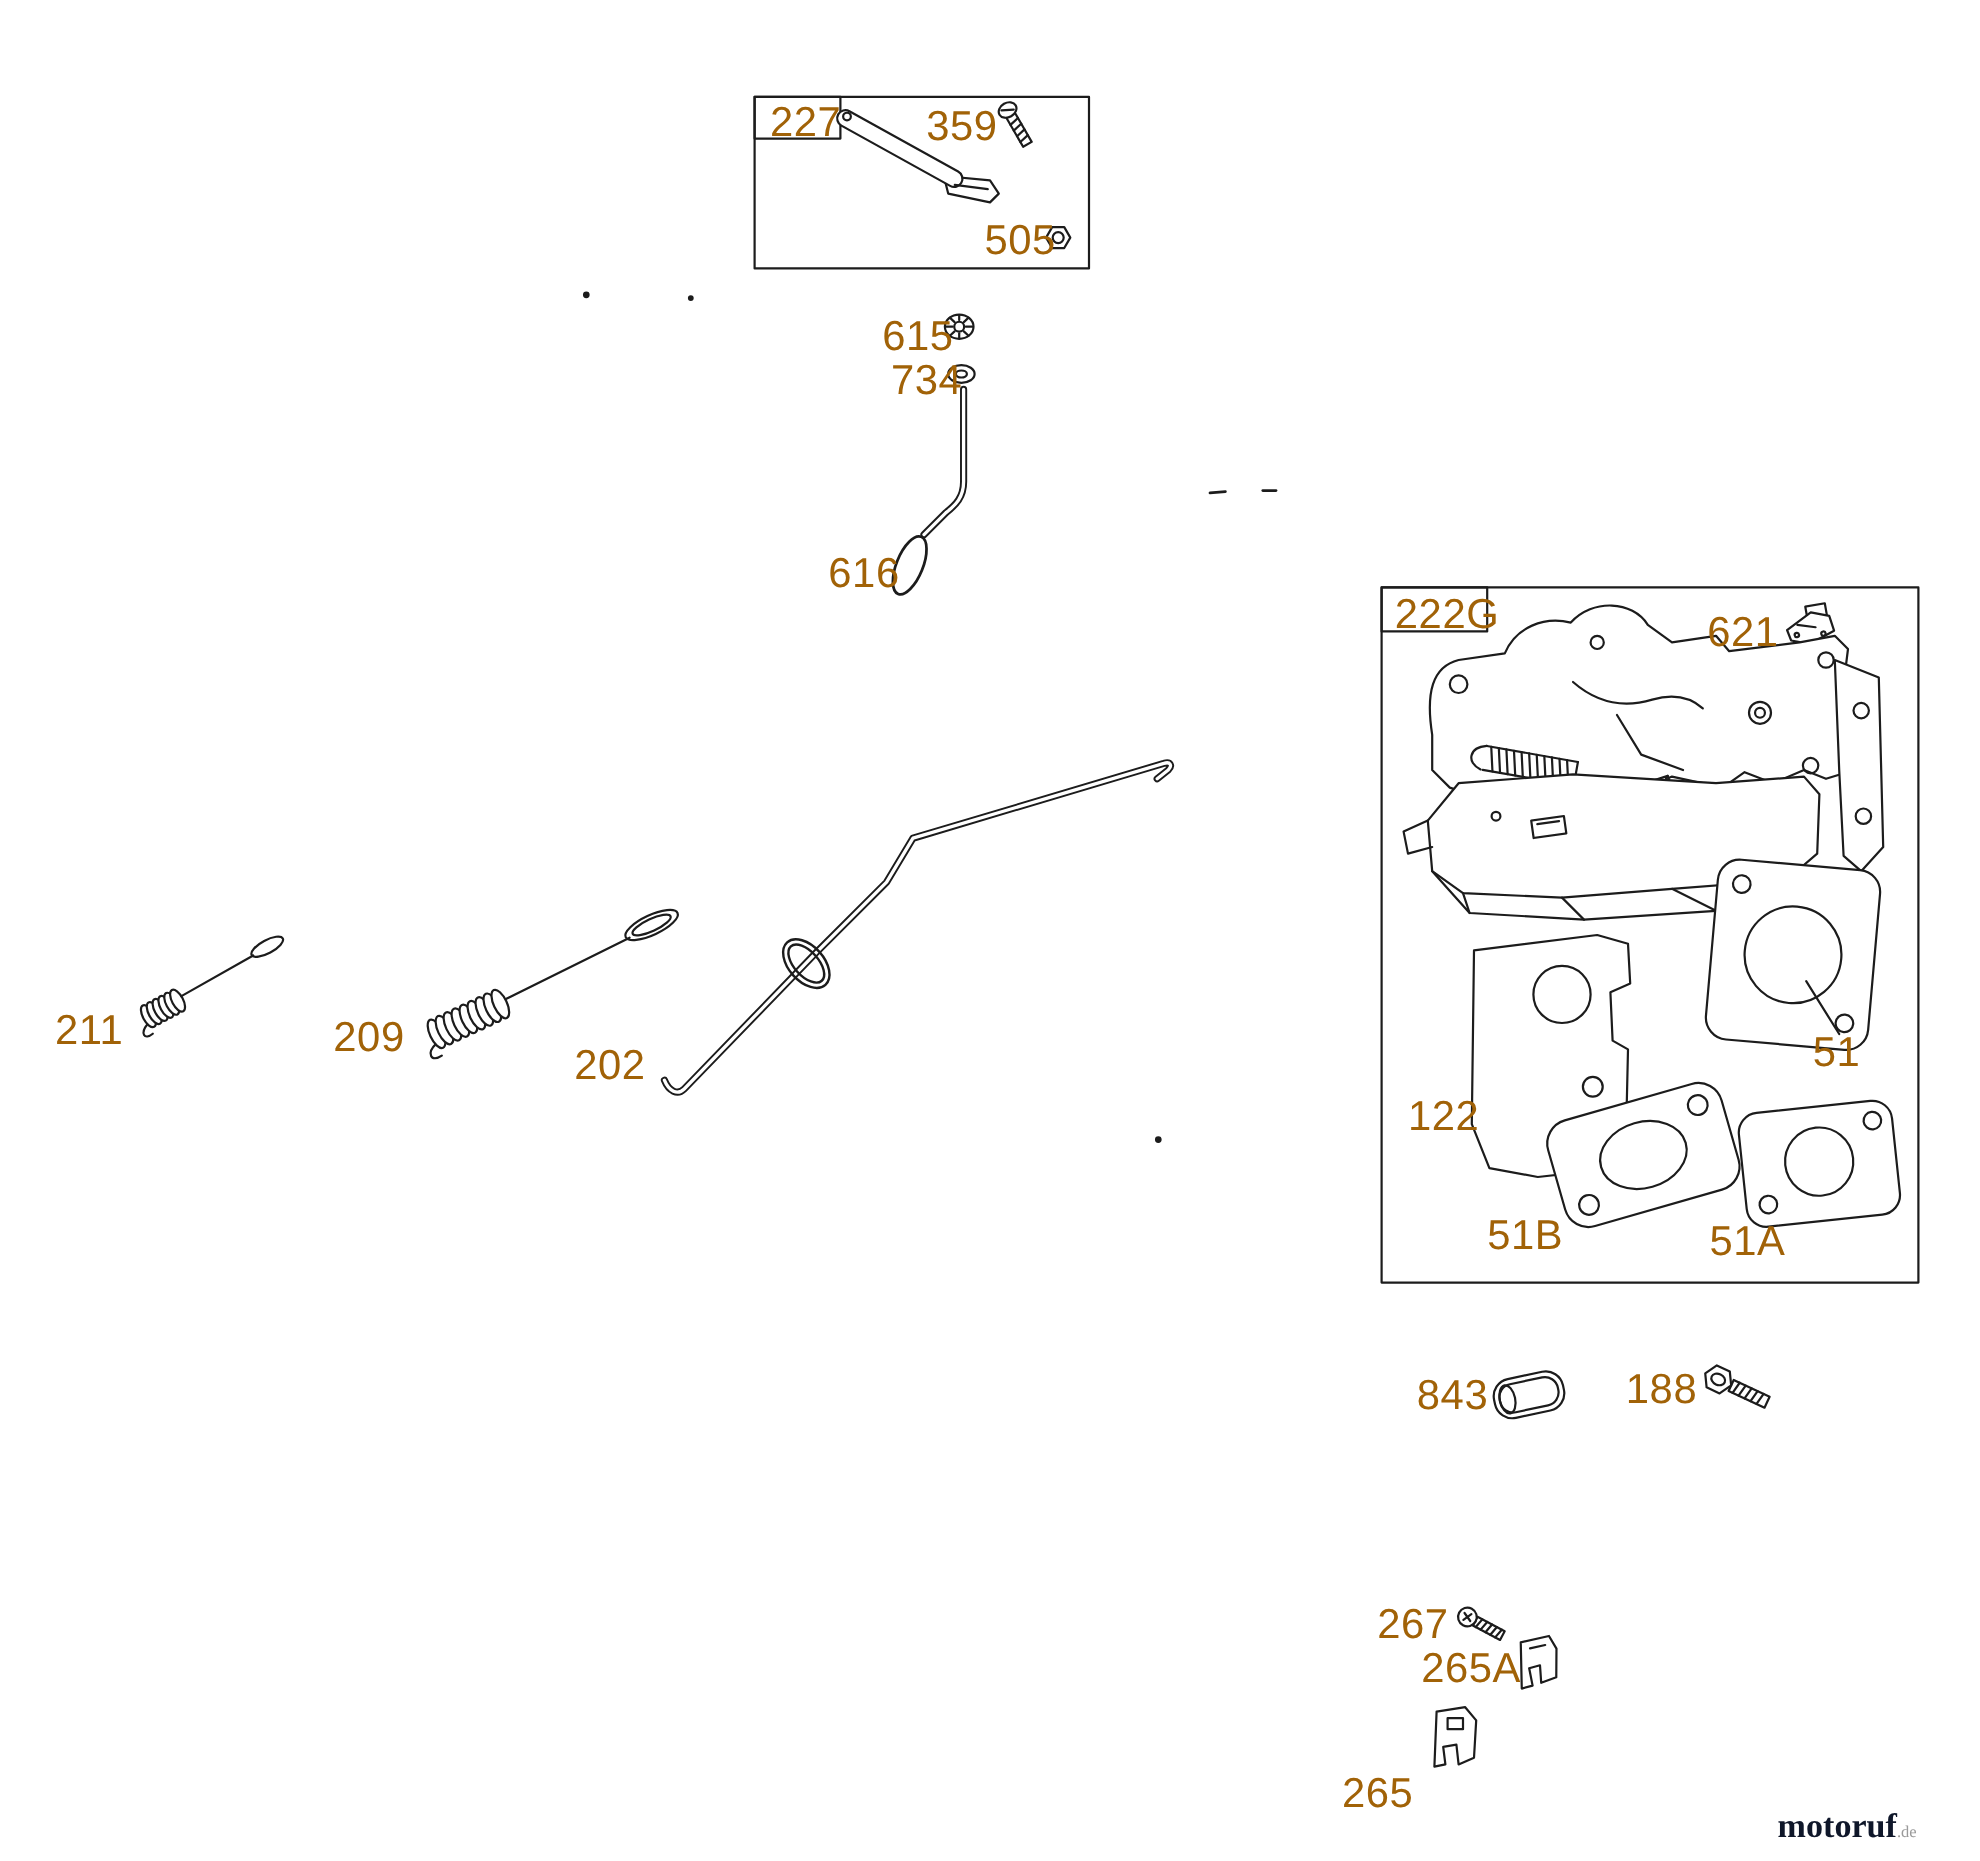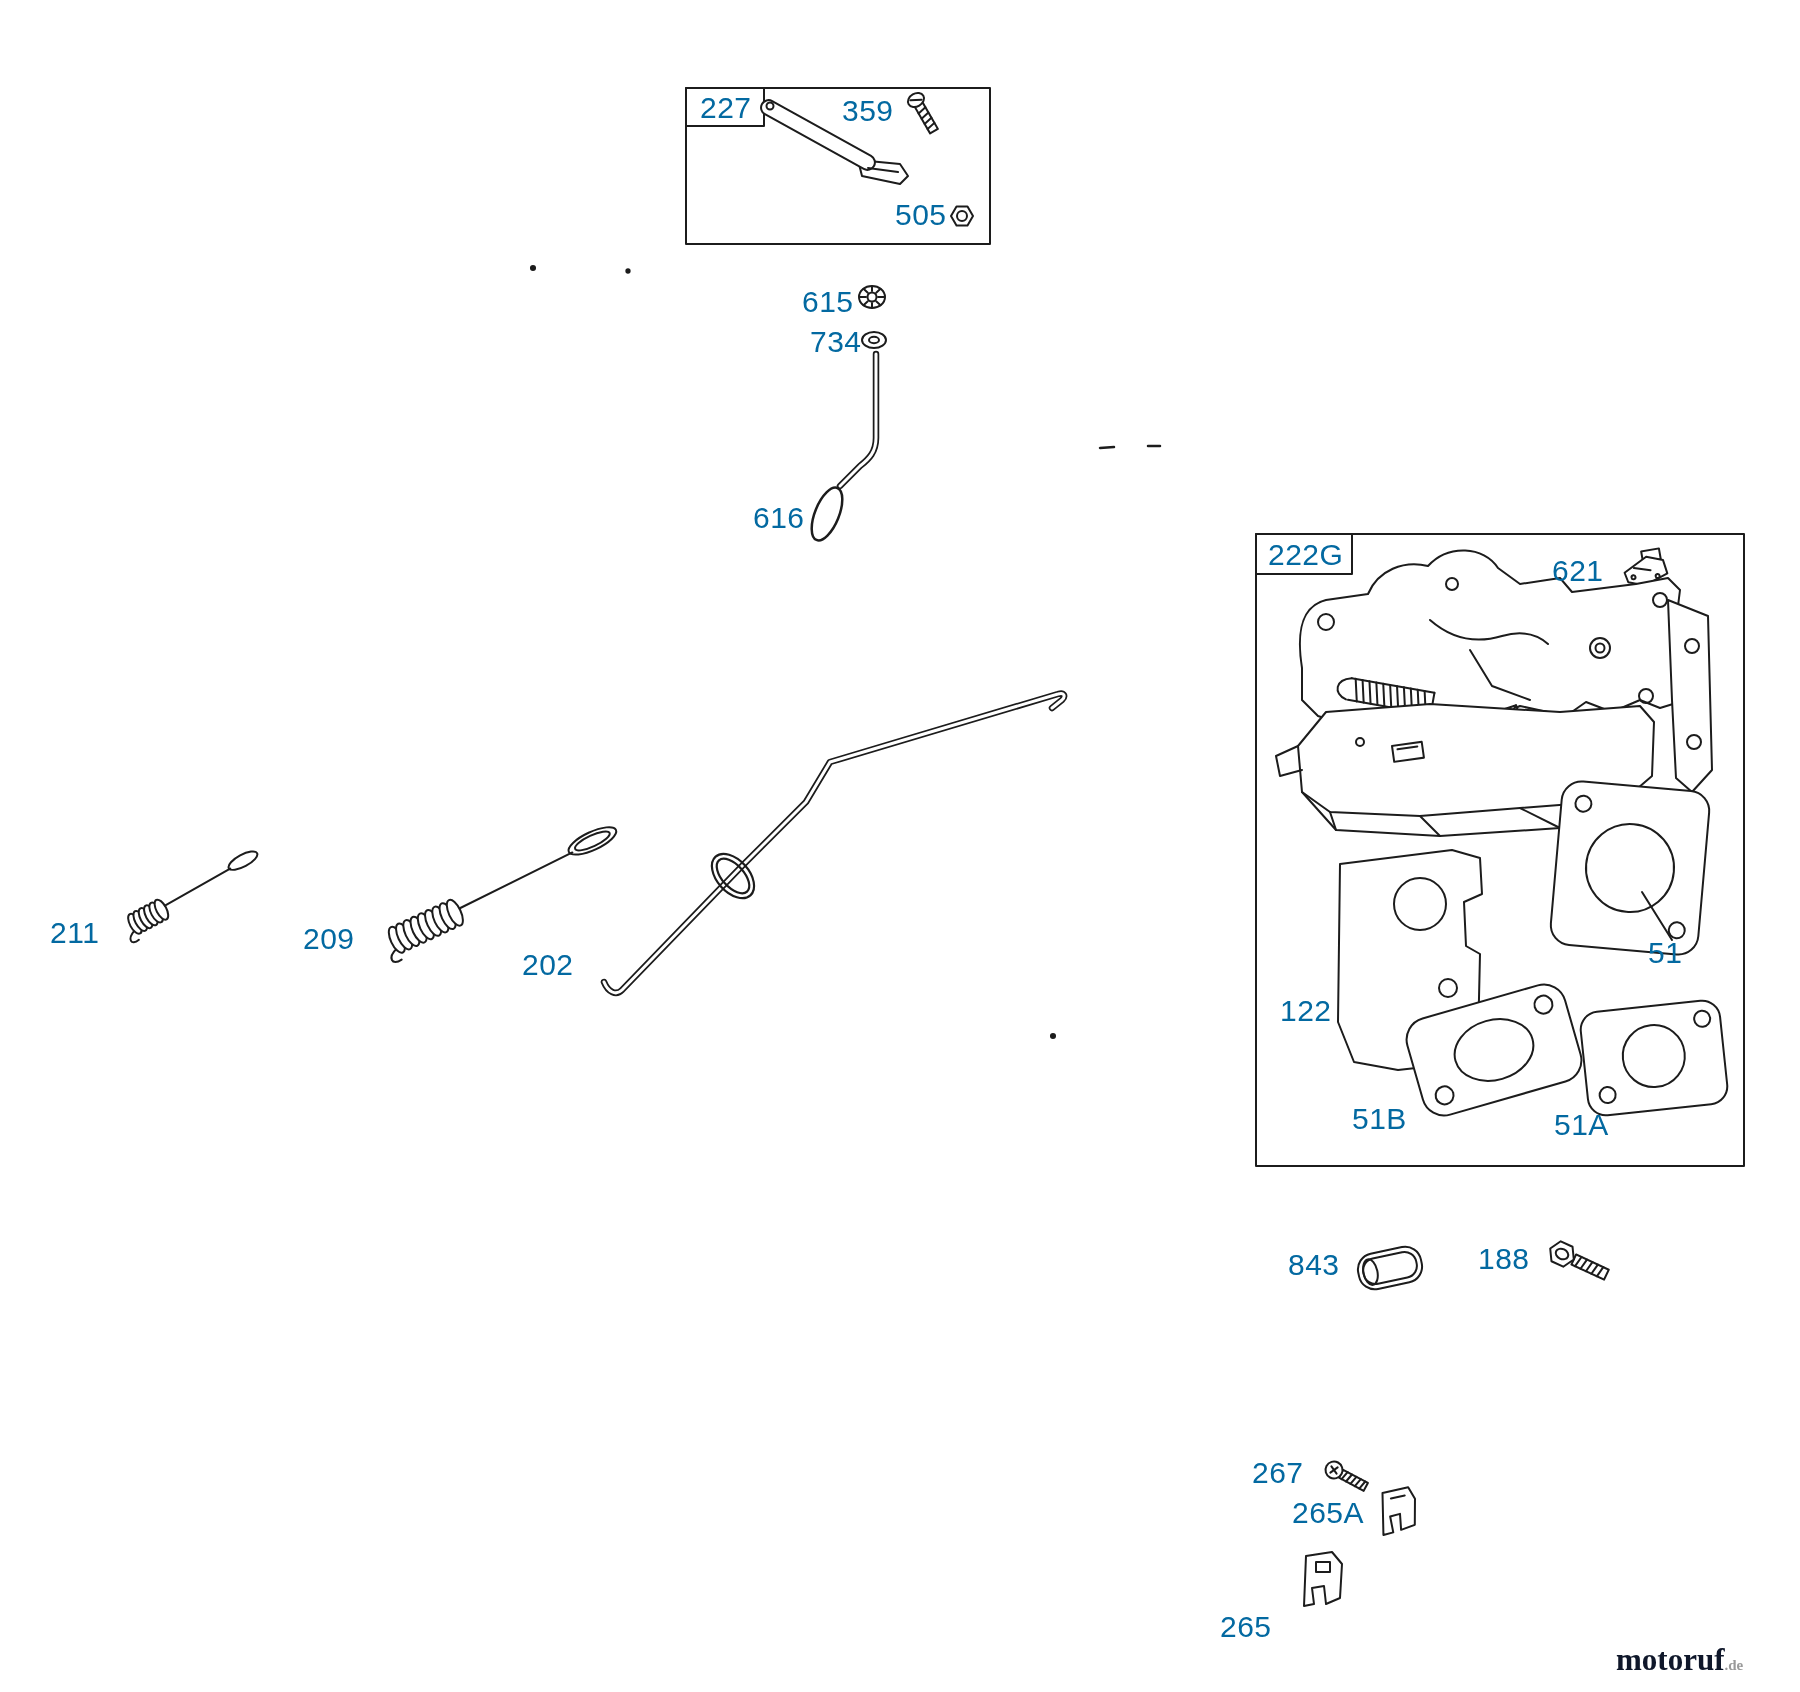--- a/index.html
+++ b/index.html
@@ -6,41 +6,40 @@
   .page{
     position:relative;
     width:1800px;height:1692px;
     background:#ffffff;
     font-family:"Liberation Sans", sans-serif;
     overflow:hidden;
   }
   .page svg{position:absolute;left:0;top:0;}
   .lbl{
     position:absolute;
-    font-size:30px;
+    font-size:38px;
     line-height:1;
-    color:#0369a1;
+    color:#a16207;
     letter-spacing:0.5px;
     white-space:nowrap;
   }
   .watermark{
     position:absolute;
     left:1616px;top:1642px;
     font-family:"Liberation Serif", serif;
     white-space:nowrap;
   }
   .watermark .brand{
     font-weight:bold;
     font-size:31px;
     color:#0f172a;
   }
   .watermark .suffix{
     font-size:15px;
     color:#9a9a9a;
-    font-weight:bold;
   }
 </style>
 </head>
 <body>
 
 <div class="page">
 
   <svg width="1800" height="1692" viewBox="0 0 1800 1692" stroke="#1c1c1c" fill="none" stroke-width="2" stroke-linecap="round" stroke-linejoin="round">
 
     <g>

